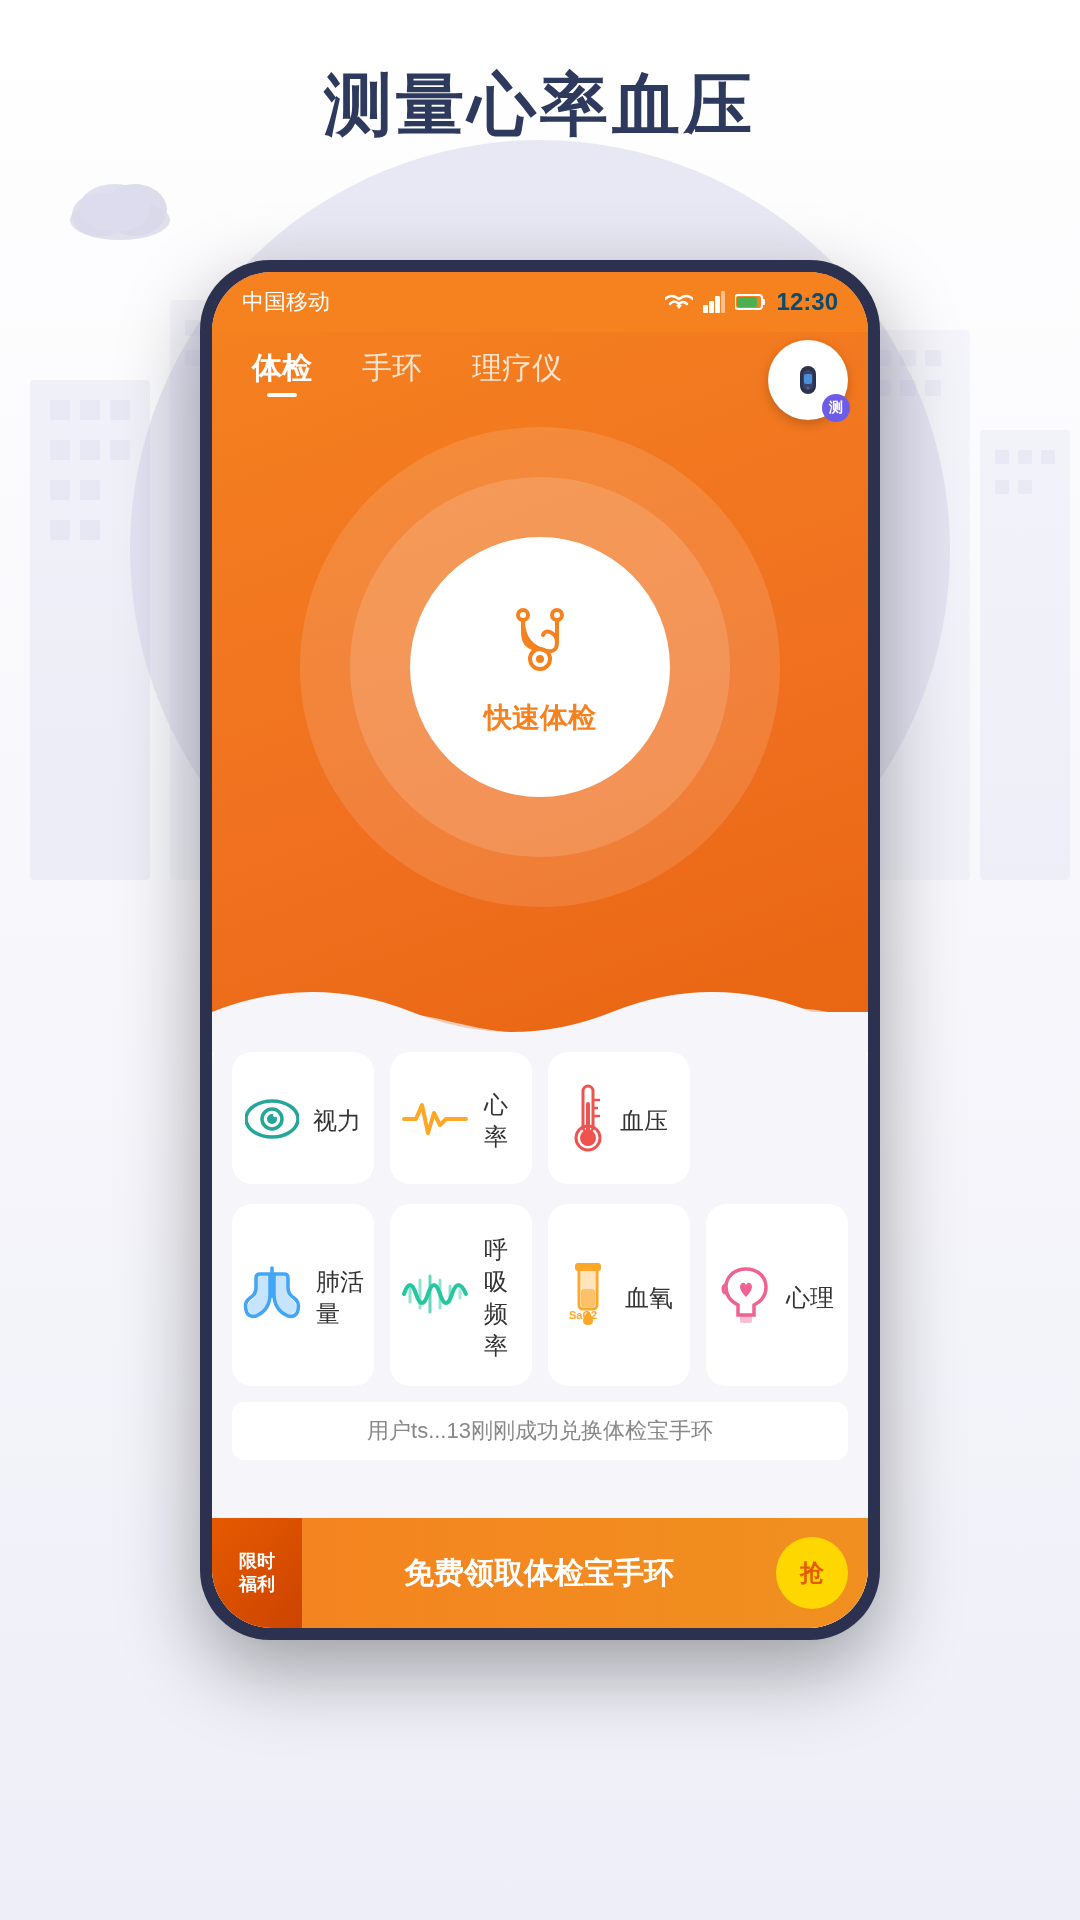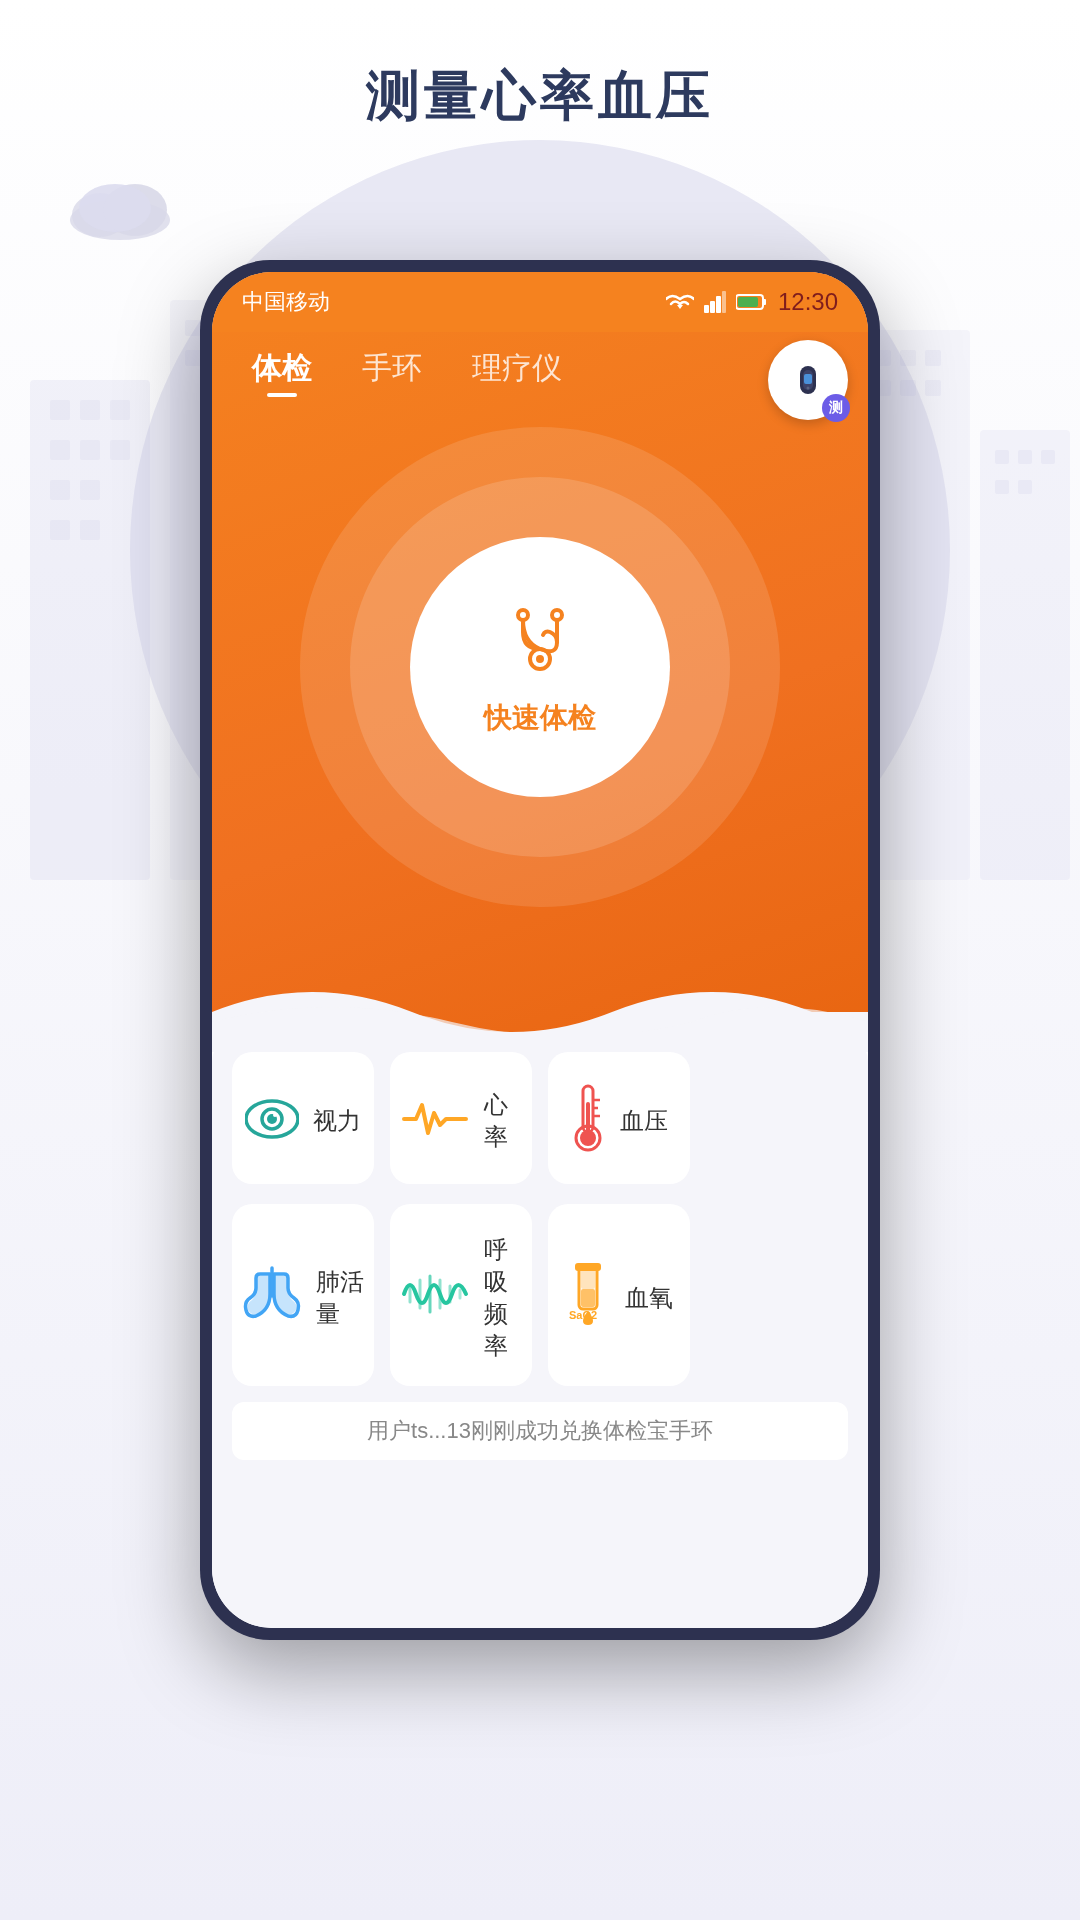--- a/index.html
+++ b/index.html
@@ -47,21 +47,21 @@
       top: 180px;
       left: 60px;
     }
 
     
     .page-title {
       position: absolute;
       top: 60px;
       left: 0; right: 0;
       text-align: center;
-      font-size: 54px;
+      font-size: 68px;
       font-weight: 700;
       color: #2d3a5e;
       letter-spacing: 4px;
     }
 
     
     .phone-frame {
       position: absolute;
       top: 260px;
       left: 50%;
@@ -129,22 +129,22 @@
     }
 
     .status-right {
       display: flex;
       align-items: center;
       gap: 10px;
     }
 
     .status-time {
       font-size: 24px;
-      color: #7f1d1d;
-      font-weight: 400;
+      color: #0c4a6e;
+      font-weight: 700;
     }
 
     
     .header-area {
       position: absolute;
       top: 0; left: 0; right: 0;
       height: 780px;
       background: linear-gradient(160deg, #f5821f 0%, #f07020 60%, #e86510 100%);
     }
 
@@ -608,23 +608,47 @@
               <rect x="10" y="2" width="26" height="8" rx="3" fill="#ffa726"></rect>
 
               <text x="4" y="58" font-size="11" fill="#ffa726" font-weight="bold">SaO2</text>
 
               <path d="M23 50 Q28 56 28 60 Q28 64 23 64 Q18 64 18 60 Q18 56 23 50 Z" fill="#ffa726"></path>
             </svg>
           </div>
           <span class="grid-label">血氧</span>
         </div>
 
+        <div class="grid-item">
+          <div class="grid-icon">
+            <svg width="52" height="58" viewBox="0 0 52 58">
+
+              <path d="M26 4 C14 4 6 12 6 22 C6 30 10 36 18 40 L18 50 L34 50 L34 40 C42 36 46 30 46 22 C46 12 38 4 26 4 Z" fill="none" stroke="#f06292" stroke-width="3.5"></path>
+
+              <path d="M20 22 C20 18 24 16 26 20 C28 16 32 18 32 22 C32 26 26 32 26 32 C26 32 20 26 20 22 Z" fill="#f06292"></path>
+
+              <path d="M6 20 C2 20 2 28 6 28" fill="none" stroke="#f06292" stroke-width="3"></path>
+
+              <rect x="20" y="50" width="12" height="8" rx="2" fill="#f06292" opacity="0.4"></rect>
+            </svg>
+          </div>
+          <span class="grid-label">心理</span>
+        </div>
       </div>
 
       <div class="marquee-area">
         <span>用户ts...13刚刚成功兑换体检宝手环</span>
       </div>
 
+      <div class="bottom-banner">
+        <div class="banner-badge">
+          <span class="banner-badge-text">
+            <span>限时</span><br><span>福利</span>
+          </span>
+        </div>
+        <div class="banner-main-text">免费领取体检宝手环</div>
+        <div class="banner-grab-btn">抢</div>
+      </div>
 
     </div>
 
   </div>
 </div>
 
 </body></html>

